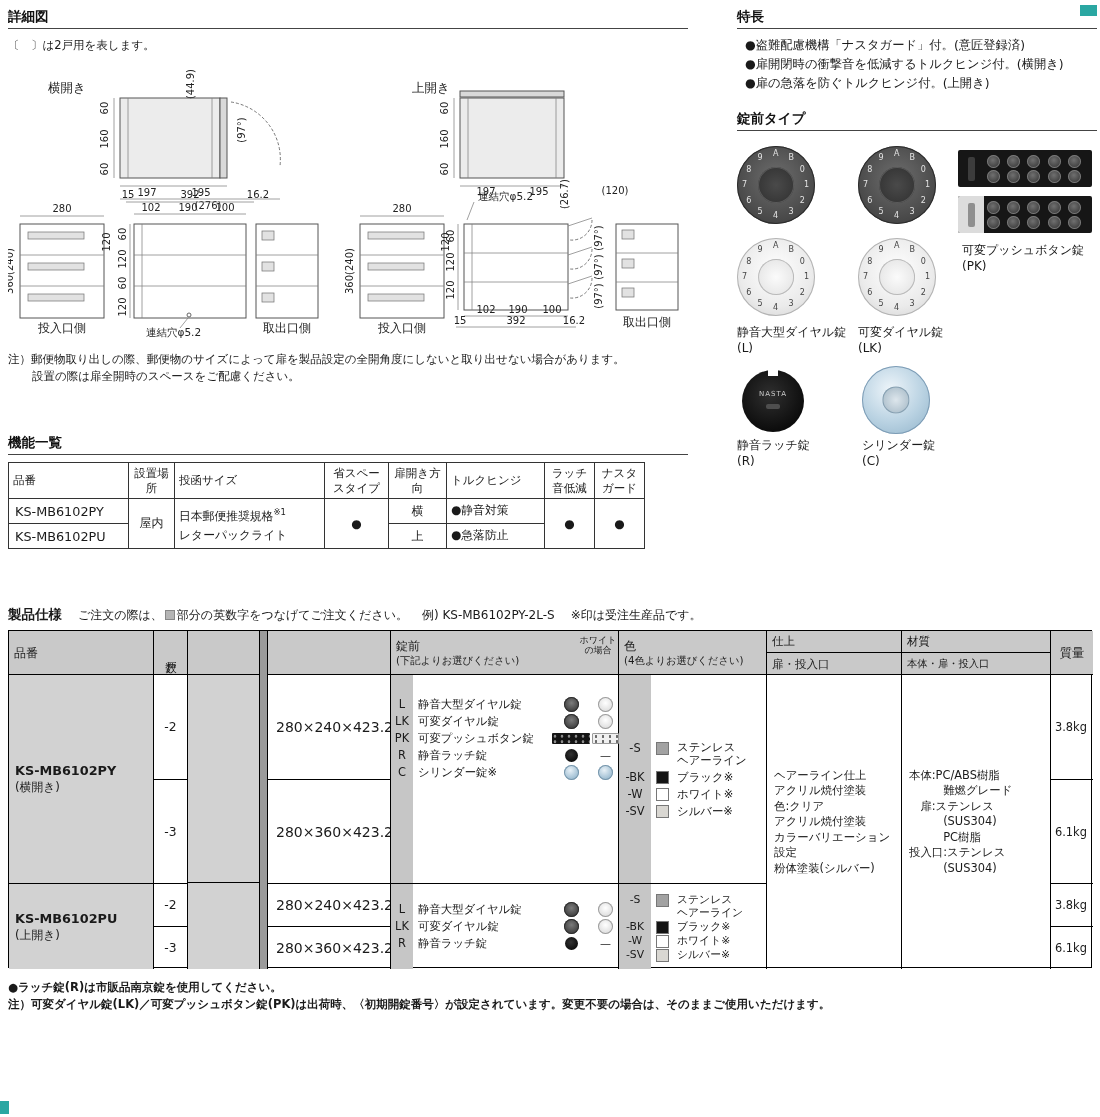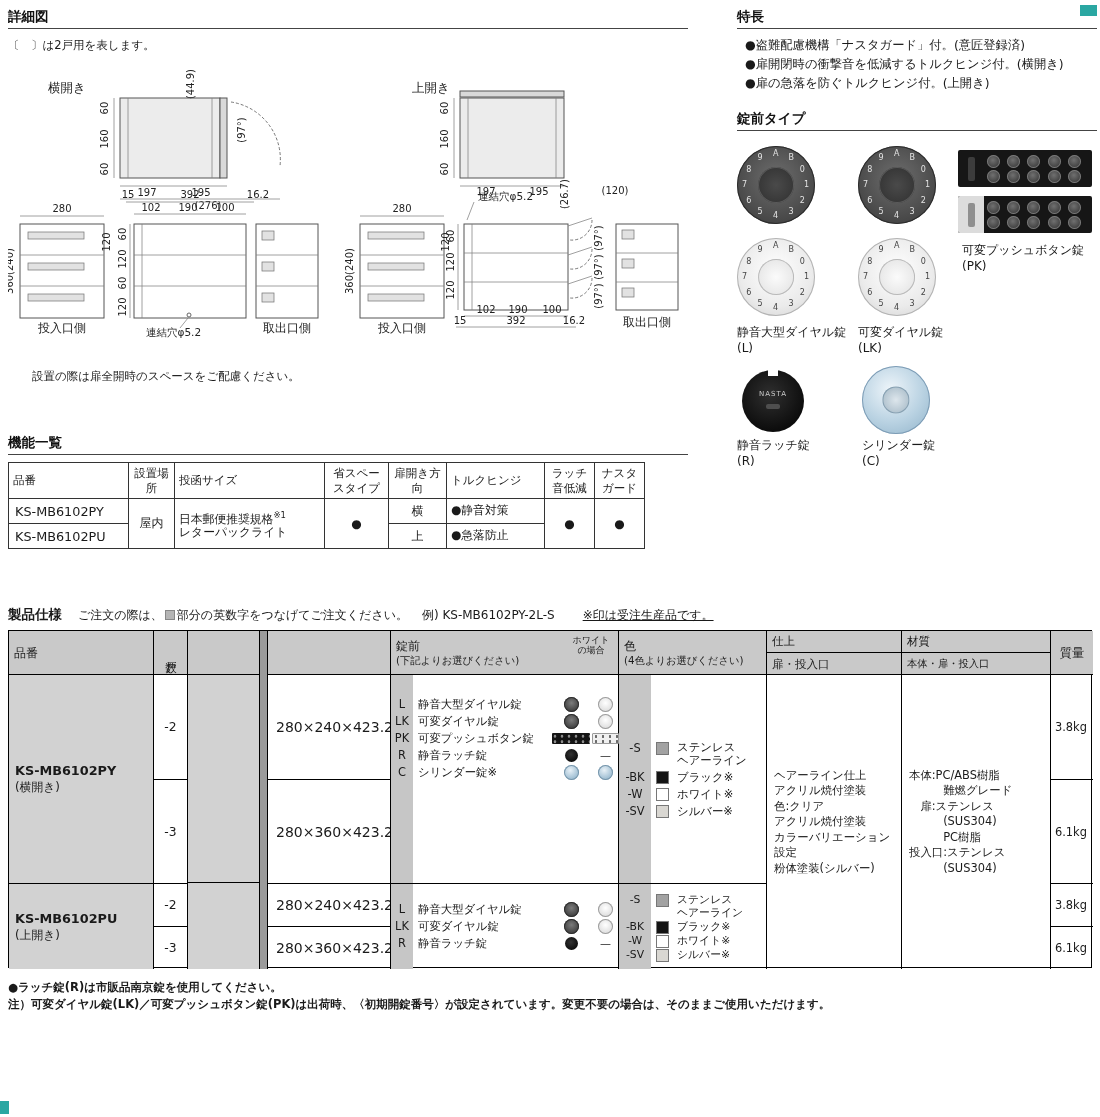--- a/index.html
+++ b/index.html
@@ -62,42 +62,42 @@
 
   
   .func-table { position:absolute; left:8px; top:462px; border-collapse:collapse; background:#fff; }
   .func-table th, .func-table td { border:1px solid #333; padding:2px 4px; font-size:11.5px; font-weight:normal; }
   .func-table th { height:36px; }
   .func-table td { height:25px; }
   .func-table .thl { text-align:left; }
   .func-table .thc { text-align:center; }
   .func-table td.model { font-size:12.8px; padding-left:6px; }
   .func-table td.ctr { text-align:center; font-size:12px; }
-  .func-table td.sizecell { font-size:11.8px; line-height:14px; }
+  .func-table td.sizecell { font-size:11.8px; line-height:20px; }
   .func-table td.sizecell sup { font-size:8.5px; vertical-align:super; }
   .func-table td.hinge { font-size:11.8px; }
 
   
   .spec-intro { position:absolute; left:8px; top:606px; display:flex; align-items:baseline; font-size:12px; white-space:nowrap; }
   .spec-intro .t { font-size:13.5px; font-weight:700; margin-right:16px; }
   .spec-intro .sqr { display:inline-block; width:10px; height:10px; background:#b5b5b5; border:1px solid #888; margin:0 2px; position:relative; top:1px; }
   .spec-intro .ex { margin-left:14px; }
-  .spec-intro .nt { margin-left:28px;text-decoration:underline; }
+  .spec-intro .nt { margin-left:16px; }
 
   .spec { position:absolute; left:8px; top:630px; width:1084px; height:338px; border:1px solid #000; background:#fff; font-size:12px; }
   .sc { position:absolute; }
   .hd-bg { left:0; top:0; width:1084px; height:44px; background:#c9c9c9; border-bottom:1px solid #000; }
   .bl { border-left:1px solid #000; }
   .bt { border-top:1px solid #000; }
   .hd { display:flex; flex-direction:column; justify-content:center; padding-left:5px; line-height:14px; }
   .hd .sub { font-size:10.3px; }
   .hd-split > div { height:22px; display:flex; align-items:center; padding-left:5px; font-size:11.5px; }
   .hd-split > div:first-child { border-bottom:1px solid #000; }
   .vert { writing-mode:vertical-rl; text-orientation:upright; display:flex; align-items:center; justify-content:center; padding:0; }
-  .whitecase { position:absolute; right:8px; top:4px; width:38px; font-size:9px; line-height:10px; text-align:center; white-space:pre-line; }
+  .whitecase { position:absolute; right:1px; top:4px; width:38px; font-size:9px; line-height:10px; text-align:center; white-space:pre-line; }
 
   .gray-cell { background:#d2d2d2; }
   .model-cell { display:flex; flex-direction:column; justify-content:center; padding-left:6px; line-height:16px; }
   .model-cell .m { font-size:12.8px; font-weight:700; }
   .model-cell .ms { font-size:11.8px; }
   .ctrv { display:flex; align-items:center; justify-content:center; font-size:12.3px; }
   .lft { display:flex; align-items:center; padding-left:8px; font-size:14px; }
 
   .dark-strip { left:250px; top:0; width:9px; height:338px; background:#9b9b9b; border-left:1px solid #000; border-right:1px solid #000; }
 
@@ -269,20 +269,21 @@
       <rect class="face" x="608" y="158" width="62" height="86"></rect>
       <line class="thin" x1="608" y1="187" x2="670" y2="187"></line>
       <line class="thin" x1="608" y1="216" x2="670" y2="216"></line>
       <rect class="slot" x="614" y="164" width="12" height="9"></rect>
       <rect class="slot" x="614" y="193" width="12" height="9"></rect>
       <rect class="slot" x="614" y="222" width="12" height="9"></rect>
       <text class="plabel" x="639" y="260">取出口側</text>
     </g>
   </svg>
 
+  <div class="txt" style="left:8px; top:352px; font-size:11.5px;">注）郵便物取り出しの際、郵便物のサイズによって扉を製品設定の全開角度にしないと取り出せない場合があります。</div>
   <div class="txt" style="left:32px; top:369px; font-size:11.5px;">設置の際は扉全開時のスペースをご配慮ください。</div>
 
   <div class="sec-title" style="left:737px; top:8px;">特長</div>
   <div class="rule" style="left:737px; top:28px; width:360px;"></div>
   <div class="feature-item" style="top:37px;">●盗難配慮機構「ナスタガード」付。(意匠登録済)</div>
   <div class="feature-item" style="top:56px;">●扉開閉時の衝撃音を低減するトルクヒンジ付。(横開き)</div>
   <div class="feature-item" style="top:75px;">●扉の急落を防ぐトルクヒンジ付。(上開き)</div>
 
   <div class="sec-title" style="left:737px; top:110px;">錠前タイプ</div>
   <div class="rule" style="left:737px; top:130px; width:360px;"></div>

